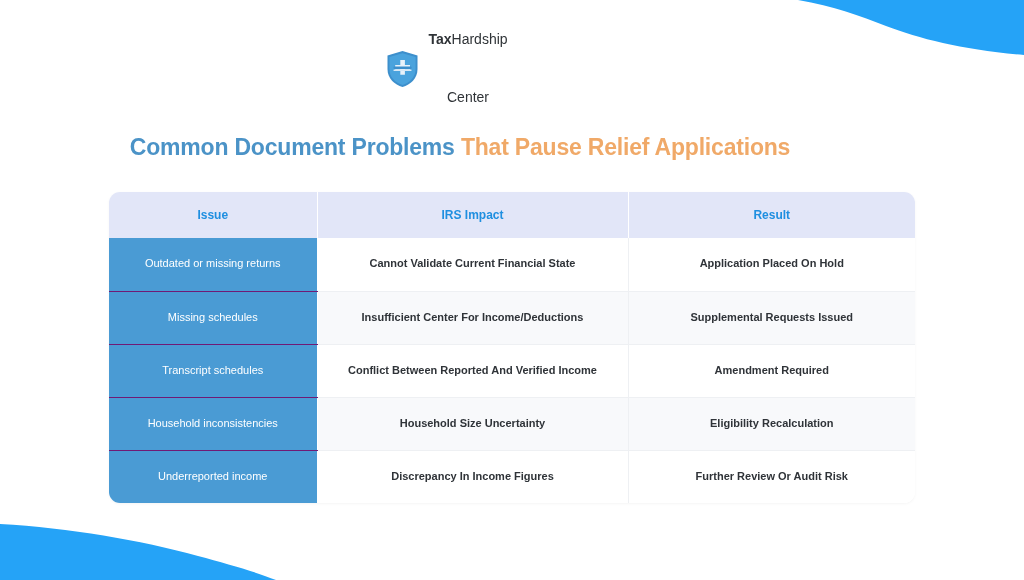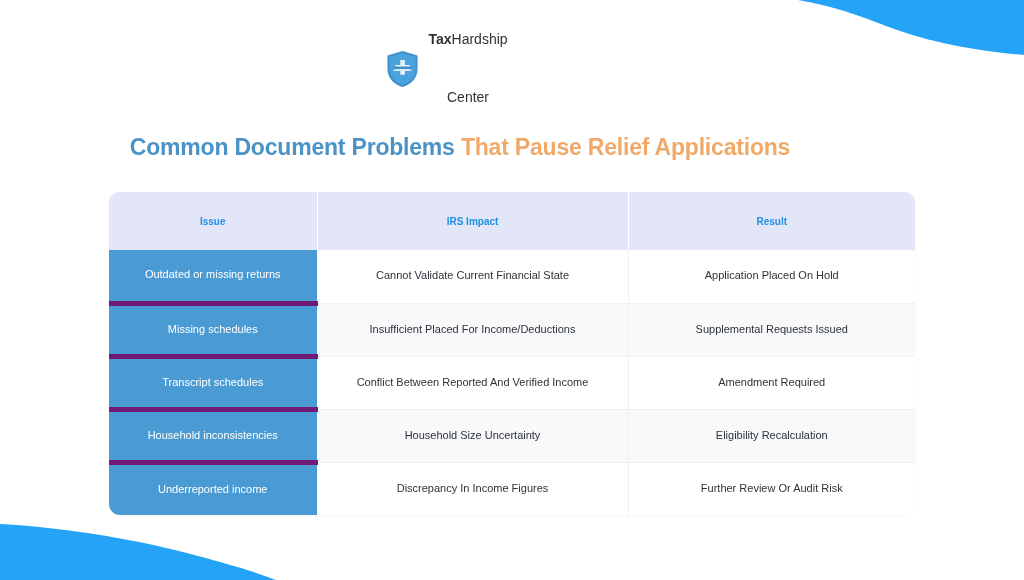--- a/index.html
+++ b/index.html
@@ -94,50 +94,51 @@
     border-collapse: collapse;
     table-layout: fixed;
   }
   col.c-issue  { width: 208px; }
   col.c-impact { width: 311px; }
   col.c-result { width: 287px; }
 
   thead th {
     background: #e2e6f8;
     color: #1f8fe0;
-    font-size: 10px;
+    font-size: 12px;
     font-weight: bold;
     text-align: center;
-    height: 58px;
+    height: 46px;
     vertical-align: middle;
     border-right: 1px solid #ffffff;
   }
   thead th:last-child { border-right: none; }
 
   tbody td {
     font-size: 11px;
     text-align: center;
     vertical-align: middle;
     height: 53px;
     line-height: 1.42;
     padding: 4px 10px;
     color: #2f3338;
   }
   tbody td.issue-cell {
     background: #4a9bd4;
     color: #ffffff;
-    border-bottom: 5px solid #701a75;
+    border-bottom: 1px solid #701a75;
     border-right: 1px solid #ffffff;
   }
   tbody tr:last-child td.issue-cell { border-bottom: none; }
 
   tbody td.body-cell {
     background: #ffffff;
     border-bottom: 1px solid #eef0f3;
     border-right: 1px solid #eef0f3;
+    font-weight: bold;
   }
   tbody td.body-cell:last-child { border-right: none; }
   tbody tr.alt td.body-cell { background: #f8f9fb; }
   tbody tr:last-child td.body-cell { border-bottom: none; }
 </style>
 </head>
 <body>
 
 <div class="deco deco-top-right">
   <svg viewBox="0 0 246 62" preserveAspectRatio="none" aria-hidden="true">
@@ -189,21 +190,21 @@
       </tr>
     </thead>
     <tbody>
       <tr>
         <td class="issue-cell">Outdated or missing returns</td>
         <td class="body-cell">Cannot Validate Current Financial State</td>
         <td class="body-cell">Application Placed On Hold</td>
       </tr>
       <tr class="alt">
         <td class="issue-cell">Missing schedules</td>
-        <td class="body-cell">Insufficient Placed For Income/Deductions</td>
+        <td class="body-cell">Insufficient Center For Income/Deductions</td>
         <td class="body-cell">Supplemental Requests Issued</td>
       </tr>
       <tr>
         <td class="issue-cell">Transcript schedules</td>
         <td class="body-cell">Conflict Between Reported And Verified Income</td>
         <td class="body-cell">Amendment Required</td>
       </tr>
       <tr class="alt">
         <td class="issue-cell">Household inconsistencies</td>
         <td class="body-cell">Household Size Uncertainty</td>

